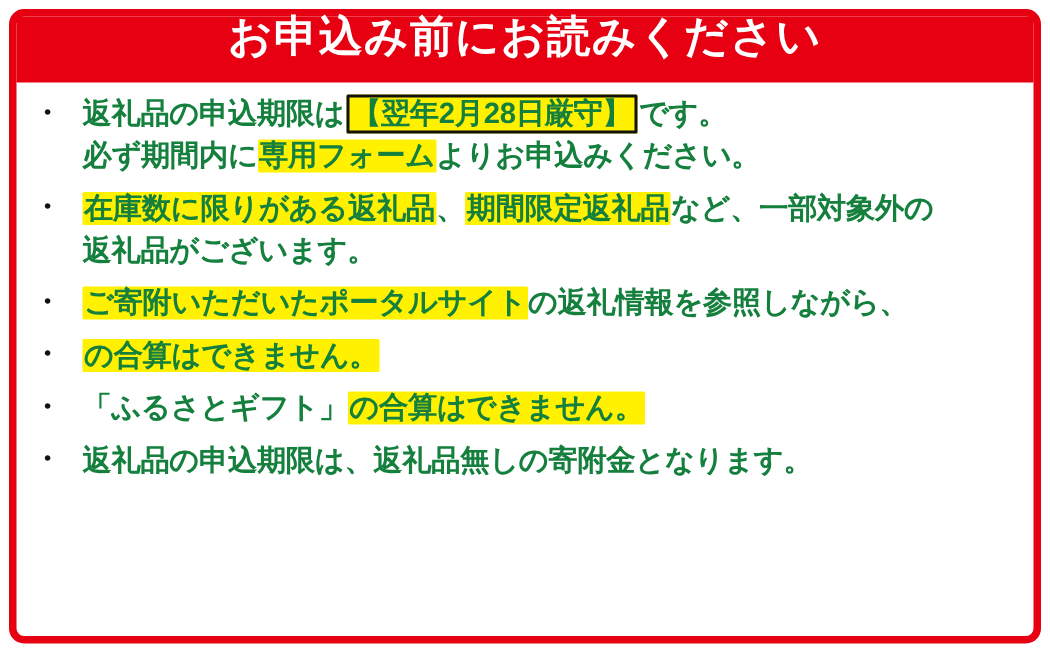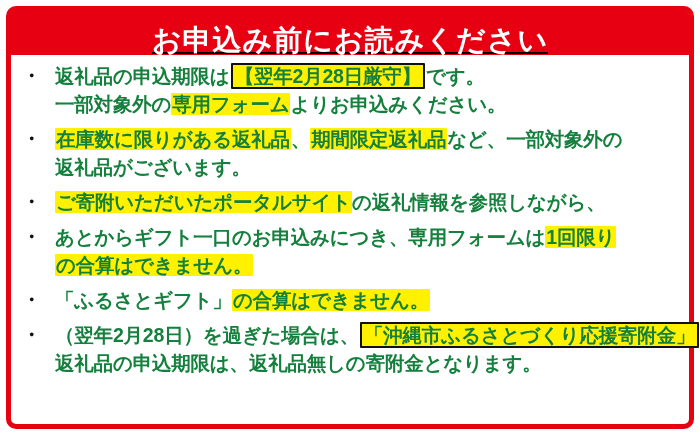--- a/index.html
+++ b/index.html
@@ -31,24 +31,23 @@
   }
   .notice-header {
     position: absolute;
     left: 11px;
     top: 11px;
     right: 11px;
     height: 44px;
     background: #e60012;
     border-radius: 4px 4px 0 0;
     display: flex;
-    align-items: flex-end;
+    align-items: flex-start;
     justify-content: center;
     box-sizing: border-box;
-    text-decoration: underline;
   }
   .notice-header-title {
     color: #ffffff;
     font-size: 29px;
     font-weight: bold;
     letter-spacing: 1px;
     line-height: 1;
     white-space: nowrap;
   }
   .notice-body {
@@ -105,50 +104,48 @@
 
   <div class="notice-header">
     <div class="notice-header-title">お申込み前にお読みください</div>
   </div>
 
   <div class="notice-body">
       <div class="notice-item">
         <div class="bullet">・</div>
         <div class="item-lines">
           <div class="line"><span>返礼品の申込期限は</span><span class="hl boxed">【翌年2月28日厳守】</span><span>です。</span></div>
-          <div class="line"><span>一部対象外の</span><span class="hl">専用フォーム</span><span>よりお申込みください。</span></div>
+          <div class="line"><span>必ず期間内に</span><span class="hl">専用フォーム</span><span>よりお申込みください。</span></div>
         </div>
       </div>
       <div class="notice-item">
         <div class="bullet">・</div>
         <div class="item-lines">
           <div class="line"><span class="hl">在庫数に限りがある返礼品</span><span>、</span><span class="hl">期間限定返礼品</span><span>など、一部対象外の</span></div>
           <div class="line"><span>返礼品がございます。</span></div>
         </div>
       </div>
       <div class="notice-item">
         <div class="bullet">・</div>
         <div class="item-lines">
           <div class="line"><span class="hl">ご寄附いただいたポータルサイト</span><span>の返礼情報を参照しながら、</span></div>
         </div>
       </div>
       <div class="notice-item">
         <div class="bullet">・</div>
         <div class="item-lines">
-          <div class="line"><span>あとからギフト一口のお申込みにつき、専用フォームは</span><span class="hl">1回限り</span></div>
           <div class="line"><span class="hl">の合算はできません。</span></div>
         </div>
       </div>
       <div class="notice-item">
         <div class="bullet">・</div>
         <div class="item-lines">
           <div class="line"><span>「ふるさとギフト」</span><span class="hl">の合算はできません。</span></div>
         </div>
       </div>
       <div class="notice-item">
         <div class="bullet">・</div>
         <div class="item-lines">
-          <div class="line"><span>（翌年2月28日）を過ぎた場合は、</span><span class="hl boxed">「沖縄市ふるさとづくり応援寄附金」</span></div>
           <div class="line"><span>返礼品の申込期限は、返礼品無しの寄附金となります。</span></div>
         </div>
       </div>
     </div>
 </div>
 
 </body></html>

